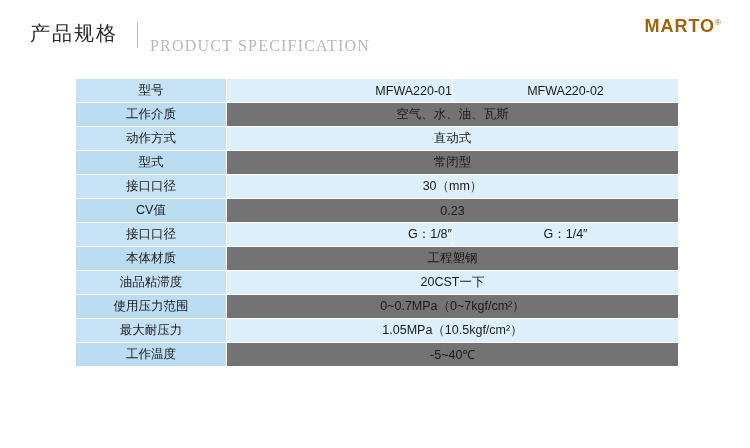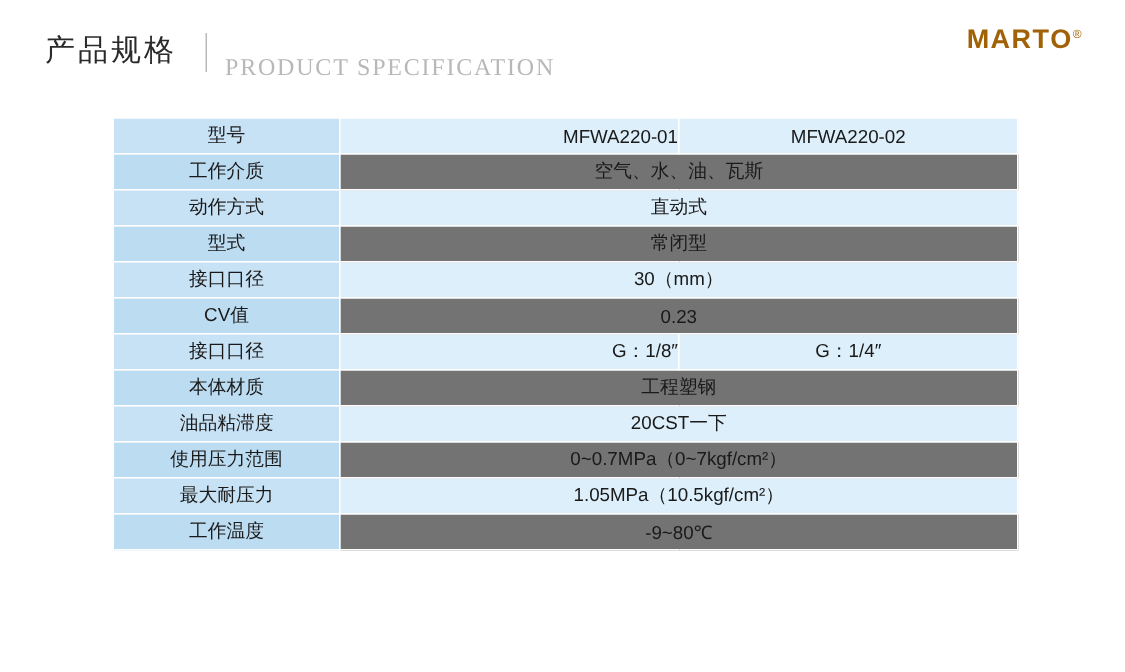--- a/index.html
+++ b/index.html
@@ -184,20 +184,20 @@
         <td class="value-cell alt cjk" colspan="2">0~0.7MPa（0~7kgf/cm²）</td>
       </tr>
 
       <tr>
         <td class="label-cell cjk">最大耐压力</td>
         <td class="value-cell cjk" colspan="2">1.05MPa（10.5kgf/cm²）</td>
       </tr>
 
       <tr>
         <td class="label-cell alt cjk">工作温度</td>
-        <td class="value-cell alt cjk" colspan="2">-9~80℃</td>
+        <td class="value-cell alt cjk" colspan="2">-5~40℃</td>
       </tr>
 
 
     </tbody>
   </table>
 
 </div>
 
 </body></html>

